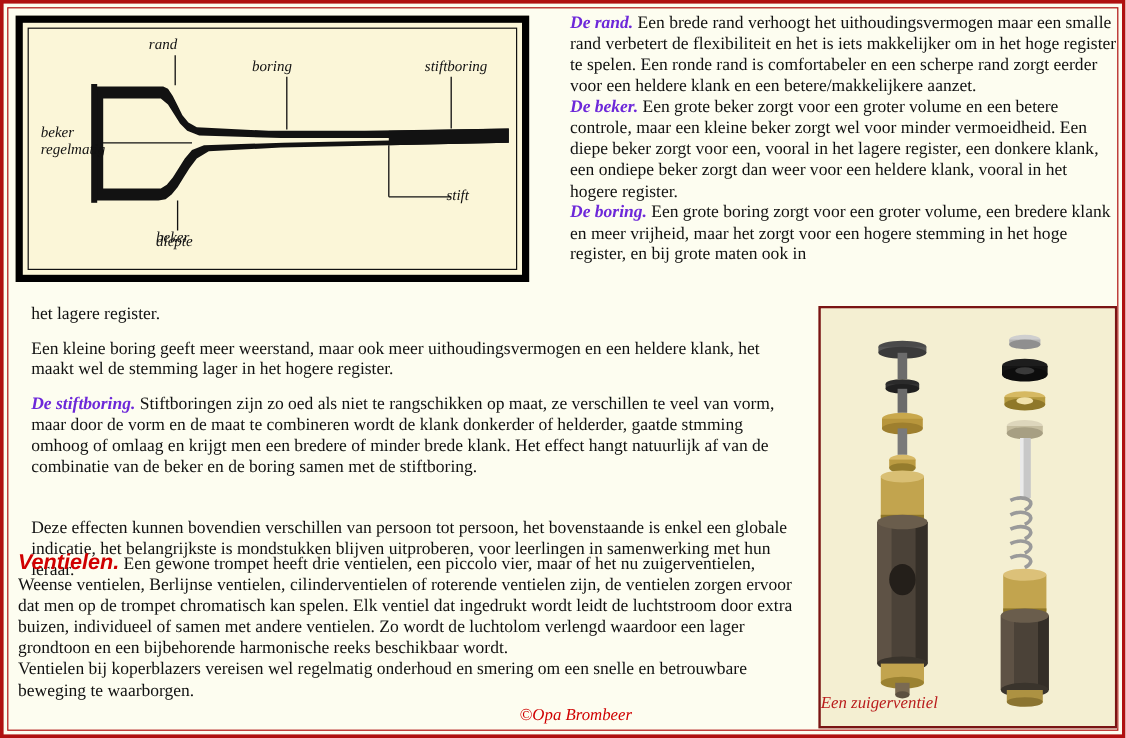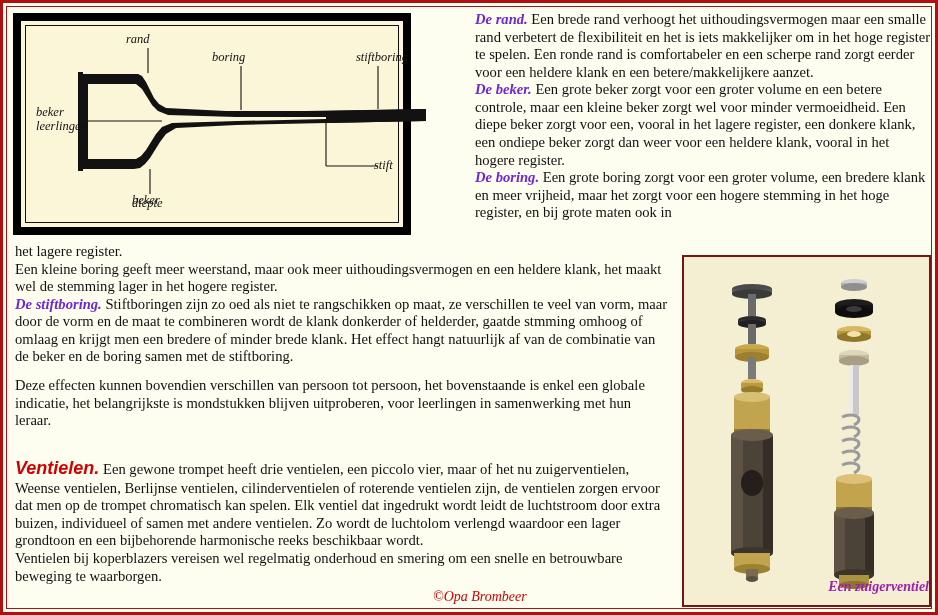--- a/index.html
+++ b/index.html
@@ -24,24 +24,24 @@
     height: 603px;
     border: 1px solid #b01010;
     box-sizing: border-box;
   }
 
   
   .diagram-box {
     position: absolute;
     left: 10px;
     top: 10px;
-    width: 398px;
+    width: 428px;
     height: 222px;
     background: #fbf6d8;
-    border: 8px solid #000000;
+    border: 6px solid #000000;
     box-sizing: border-box;
   }
   .diagram-inner {
     position: absolute;
     left: 4px; top: 4px;
     right: 4px; bottom: 4px;
     border: 1px solid #111111;
     background: #fbf6d8;
   }
   .dlabel {
@@ -80,21 +80,21 @@
   }
   .bodytext p { margin: 0 0 0 0; }
 
   
   .mid-col {
     position: absolute;
     left: 12px;
     top: 240px;
     width: 655px;
   }
-  .mid-col p { margin: 0; }
+  .mid-col p { margin: 11px; }
   .spacer { height: 11px; }
 
   
   .vent-col {
     position: absolute;
     left: 12px;
     top: 455px;
     width: 655px;
   }
   .vent-title {
@@ -114,27 +114,26 @@
     height: 352px;
     background: #f4efd2;
     border: 2px solid #7a1414;
     box-sizing: border-box;
   }
   .photo-caption {
     position: absolute;
     left: 0;
     bottom: 8px;
     width: 100%;
-    text-align: right;
+    text-align: left;
     font-family: "Liberation Serif", serif;
     font-style: italic;
     font-size: 14px;
-    color: #a21caf;
+    color: #b91c1c;
     line-height: 1.35;
-    font-weight: bold;
   }
   .valve-svg { position: absolute; left: 0; top: 0; }
 
   
   .signature {
     position: absolute;
     left: 430px;
     top: 586px;
     font-family: "Liberation Serif", serif;
     font-style: italic;
@@ -178,21 +177,21 @@
         <line x1="124" y1="143" x2="124" y2="168" stroke="#121212" stroke-width="1.1"></line>
 
         <line x1="300" y1="97" x2="300" y2="140" stroke="#121212" stroke-width="1.1"></line>
         <line x1="300" y1="140" x2="352" y2="140" stroke="#121212" stroke-width="1.1"></line>
       </svg>
 
       <span class="dlabel" style="left:100px; top:6px;">rand</span>
       <span class="dlabel" style="left:186px; top:24px;">boring</span>
       <span class="dlabel" style="left:330px; top:24px;">stiftboring</span>
       <span class="dlabel" style="left:10px; top:79px;">beker</span>
-      <span class="dlabel" style="left:10px; top:93px;">leerlingen</span>
+      <span class="dlabel" style="left:10px; top:93px;">regelmatig</span>
       <span class="dlabel" style="left:106px; top:167px;">beker</span>
       <span class="dlabel" style="left:106px; top:170px;">diepte</span>
       <span class="dlabel" style="left:348px; top:132px;text-align:right;">stift</span>
     </div>
   </div>
 
   <div class="right-col bodytext">
     <p><span class="redhead">De rand.</span><span> Een brede rand verhoogt het uithoudingsvermogen maar een smalle rand verbetert de flexibiliteit en het is iets makkelijker om in het hoge register te spelen. Een ronde rand is comfortabeler en een scherpe rand zorgt eerder voor een heldere klank en een betere/makkelijkere aanzet.</span></p>
     <p><span class="redhead">De beker.</span><span>  Een grote beker zorgt voor een groter volume en een betere controle, maar een kleine beker zorgt wel voor minder vermoeidheid. Een diepe beker zorgt voor een, vooral in het lagere register, een donkere klank, een ondiepe beker zorgt dan weer voor een heldere klank, vooral in het hogere register.</span></p>
     <p><span class="redhead">De boring.</span><span>  Een grote boring zorgt voor een groter volume, een bredere klank en meer vrijheid, maar het zorgt voor een hogere stemming in het hoge register, en bij grote maten ook in</span></p>

